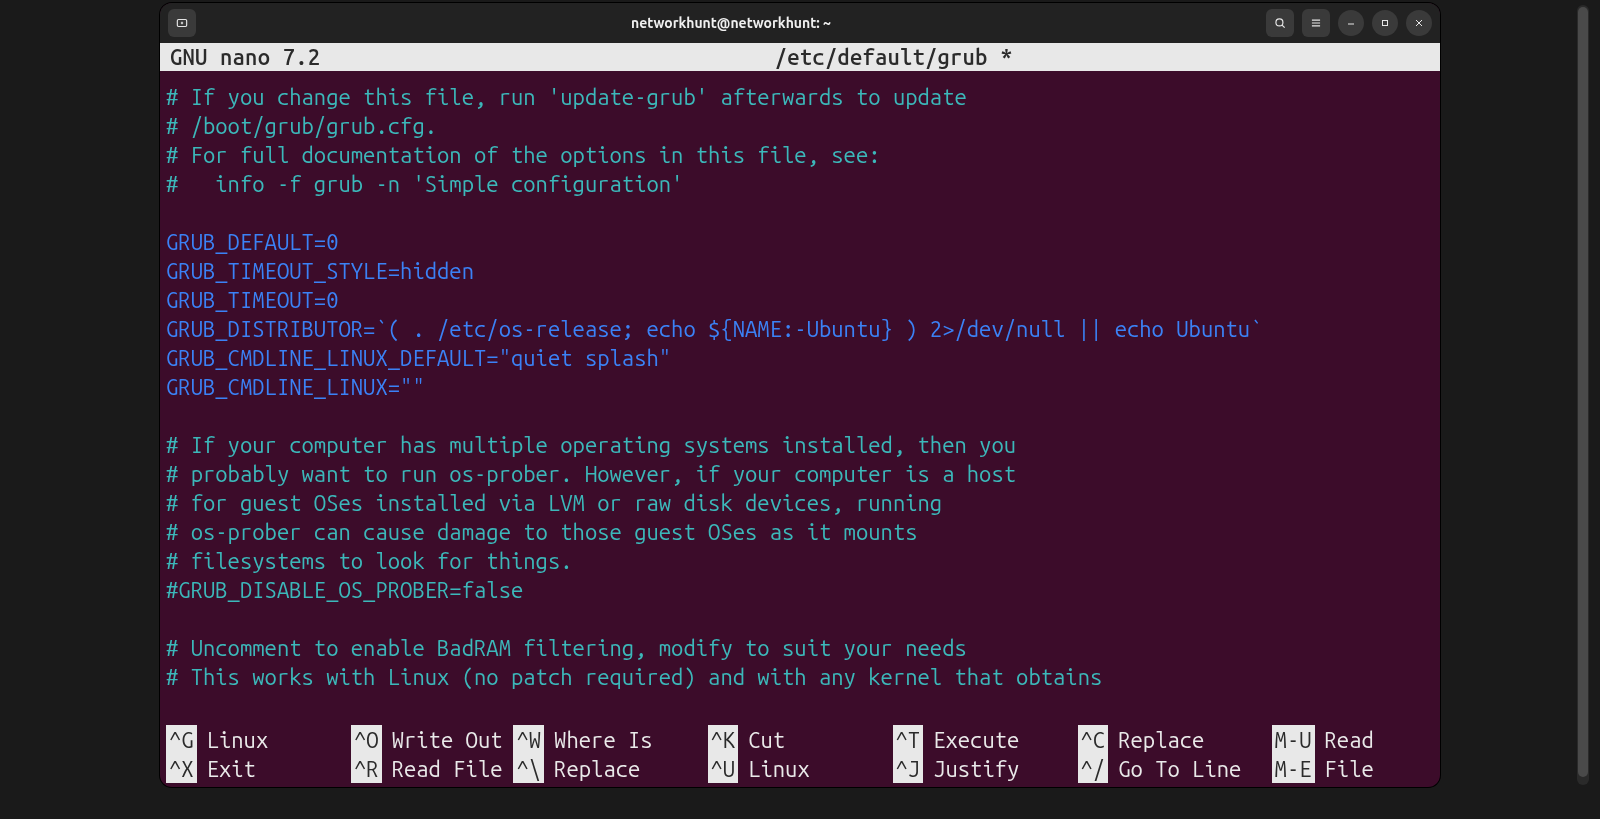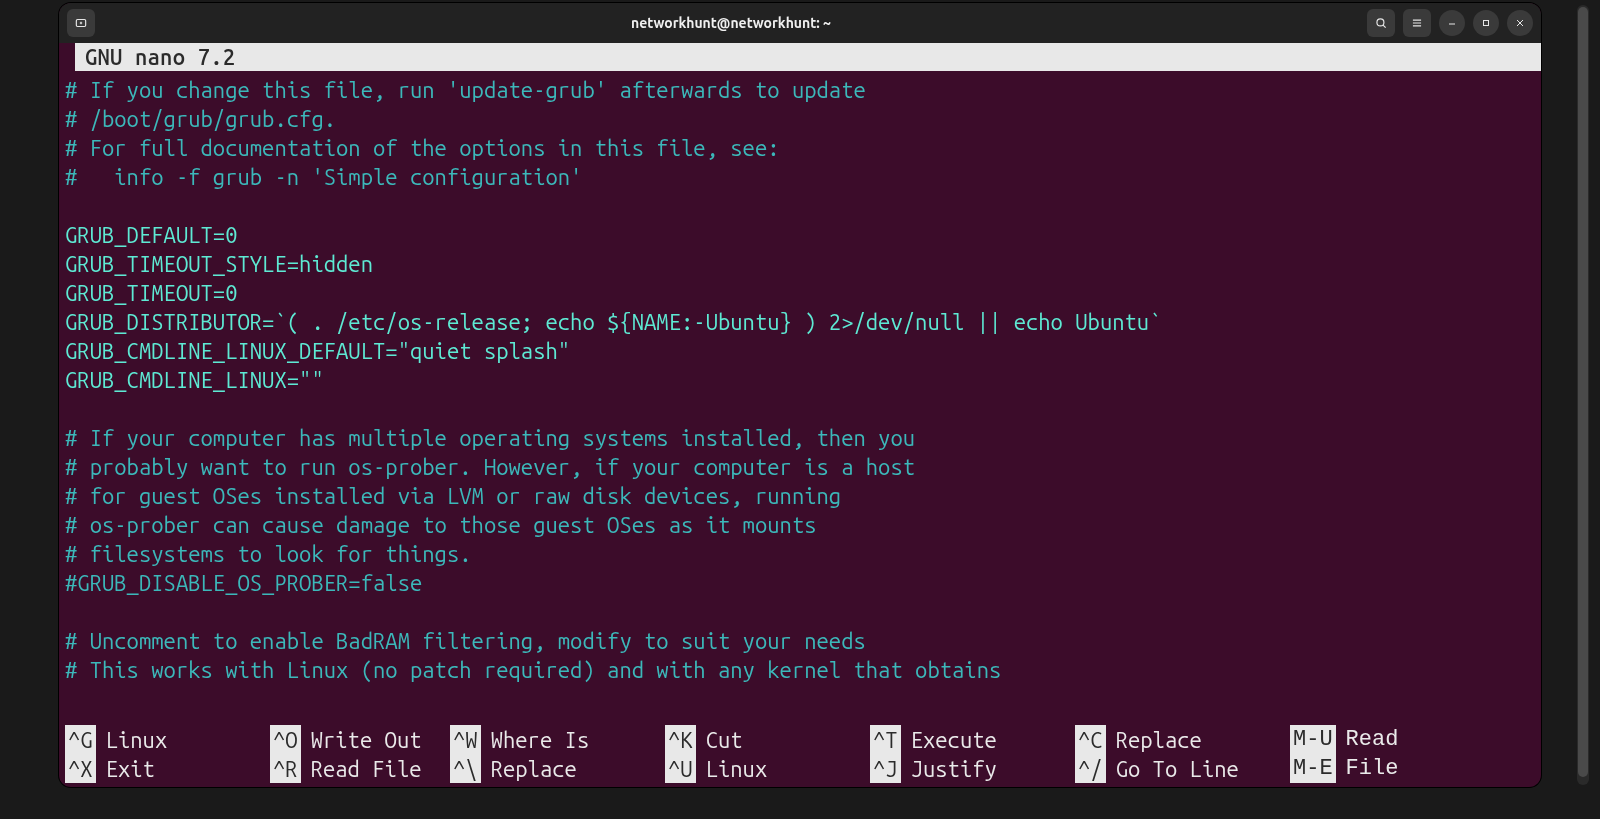--- a/index.html
+++ b/index.html
@@ -1,44 +1,44 @@
 <!DOCTYPE html>
 <html><head>
 <meta charset="utf-8">
 <style>
   * { box-sizing: border-box; margin: 0; padding: 0; }
   html, body { width: 1600px; height: 819px; overflow: hidden; font-family: "Ubuntu Mono", "DejaVu Sans Mono", Menlo, Consolas, monospace; background:#1a1a1a; }
-  .window { width:1482px; height:784px; margin:0 auto; background:#3c0c2a; border-radius:12px; overflow:hidden; display:flex; flex-direction:column; box-shadow:0 0 0 1px #000; }
+  .window { width:1280px; height:784px; margin:0 auto; background:#3c0c2a; border-radius:12px; overflow:hidden; display:flex; flex-direction:column; box-shadow:0 0 0 1px #000; }
   
   .titlebar { height:40px; background:#222222; display:flex; align-items:center; padding:0 8px; color:#ddd; font-family:"Ubuntu", sans-serif; font-size:14px; }
   .titlebar .left, .titlebar .right { display:flex; align-items:center; gap:8px; }
   .titlebar .center { flex:1; text-align:center; font-weight:600; color:#f0f0f0; }
   .tb-btn { width:28px; height:28px; border-radius:6px; background:#3a3a3a; display:flex; align-items:center; justify-content:center; color:#e6e6e6; }
   .tb-btn.round { border-radius:50%; width:26px; height:26px; background:#3a3a3a; }
   .tb-btn svg { width:14px; height:14px; stroke:#e6e6e6; fill:none; stroke-width:2; }
   .tb-btn.round svg { width:12px; height:12px; }
   
-  .nano-header { background:#e8e8e8; color:#2b2b2b; font-size:22px; line-height:28px; height:28px; display:flex; padding:0 10px; font-weight:500; letter-spacing:0.2px;margin-left:16px; }
+  .nano-header { background:#e8e8e8; color:#2b2b2b; font-size:22px; line-height:28px; height:28px; display:flex; padding:0 10px; font-weight:500; letter-spacing:0.2px; }
   .nano-header .nh-left { width:48%; }
   .nano-header .nh-center { flex:1; }
   
-  .editor { flex:1; padding:4px 6px 4px 6px; color:#eaeaea; font-size:22px; line-height:29px; white-space:pre; overflow:hidden; }
+  .editor { flex:1; padding:11px 6px 4px 6px; color:#eaeaea; font-size:22px; line-height:29px; white-space:pre; overflow:hidden; }
   .editor .comment { color:#3cb8ba; }
-  .editor .plain { color:#5eead4; }
+  .editor .plain { color:#3b82f6; }
   
   .shortcuts { padding:0 6px 4px 6px; font-size:22px; line-height:29px; color:#eaeaea; }
   .shortcuts .row { display:flex; }
   .cell { display:flex; align-items:center; gap:10px; }
   .cell.c1 { width:205px; }
   .cell.c2 { width:180px; }
   .cell.c3 { width:215px; }
   .cell.c4 { width:205px; }
   .cell.c5 { width:205px; }
   .cell.c6 { width:215px; }
-  .cell.c7 { width:180px;font-family:Liberation Mono, monospace; }
+  .cell.c7 { width:180px; }
   .key { background:#e8e8e8; color:#2b2b2b; padding:0 3px; display:inline-block; min-width:28px; text-align:left; }
   .keyw { min-width:40px; }
   
   .page { display:flex; width:1600px; height:819px; background:#1a1a1a; padding-top:3px;}
   .gutter-left { width:35px; }
   .gutter-right { width:35px; display:flex; align-items:flex-start; justify-content:center; }
   .scrollbar { width:12px; height:780px; background:#2a2a2a; border-radius:6px; margin-top:2px; position:relative; }
   .scrollbar .thumb { position:absolute; top:2px; left:1px; width:10px; height:770px; background:#4a4a4a; border-radius:5px; }
 </style>
 </head>
@@ -88,20 +88,21 @@
           <svg viewBox="0 0 24 24">
               <line x1="6" y1="6" x2="18" y2="18"></line>
               <line x1="18" y1="6" x2="6" y2="18"></line>
             </svg>
         </div>
       </div>
     </div>
 
     <div class="nano-header">
       <span class="nh-left"><span>GNU nano 7.2</span></span>
+      <span class="nh-center"><span>/etc/default/grub *</span></span>
     </div>
 
     <div class="editor" id="editor"><div class="comment"># If you change this file, run 'update-grub' afterwards to update</div><div class="comment"># /boot/grub/grub.cfg.</div><div class="comment"># For full documentation of the options in this file, see:</div><div class="comment">#   info -f grub -n 'Simple configuration'</div><div class="plain">&nbsp;</div><div class="plain">GRUB_DEFAULT=0</div><div class="plain">GRUB_TIMEOUT_STYLE=hidden</div><div class="plain">GRUB_TIMEOUT=0</div><div class="plain">GRUB_DISTRIBUTOR=`( . /etc/os-release; echo ${NAME:-Ubuntu} ) 2&gt;/dev/null || echo Ubuntu`</div><div class="plain">GRUB_CMDLINE_LINUX_DEFAULT="quiet splash"</div><div class="plain">GRUB_CMDLINE_LINUX=""</div><div class="plain">&nbsp;</div><div class="comment"># If your computer has multiple operating systems installed, then you</div><div class="comment"># probably want to run os-prober. However, if your computer is a host</div><div class="comment"># for guest OSes installed via LVM or raw disk devices, running</div><div class="comment"># os-prober can cause damage to those guest OSes as it mounts</div><div class="comment"># filesystems to look for things.</div><div class="comment">#GRUB_DISABLE_OS_PROBER=false</div><div class="plain">&nbsp;</div><div class="comment"># Uncomment to enable BadRAM filtering, modify to suit your needs</div><div class="comment"># This works with Linux (no patch required) and with any kernel that obtains</div></div>
 
     <div class="shortcuts">
       <div class="row" id="sc-row1">
           <div class="cell c1">
             <span class="key">^G</span>
             <span>Linux</span>
           </div>

